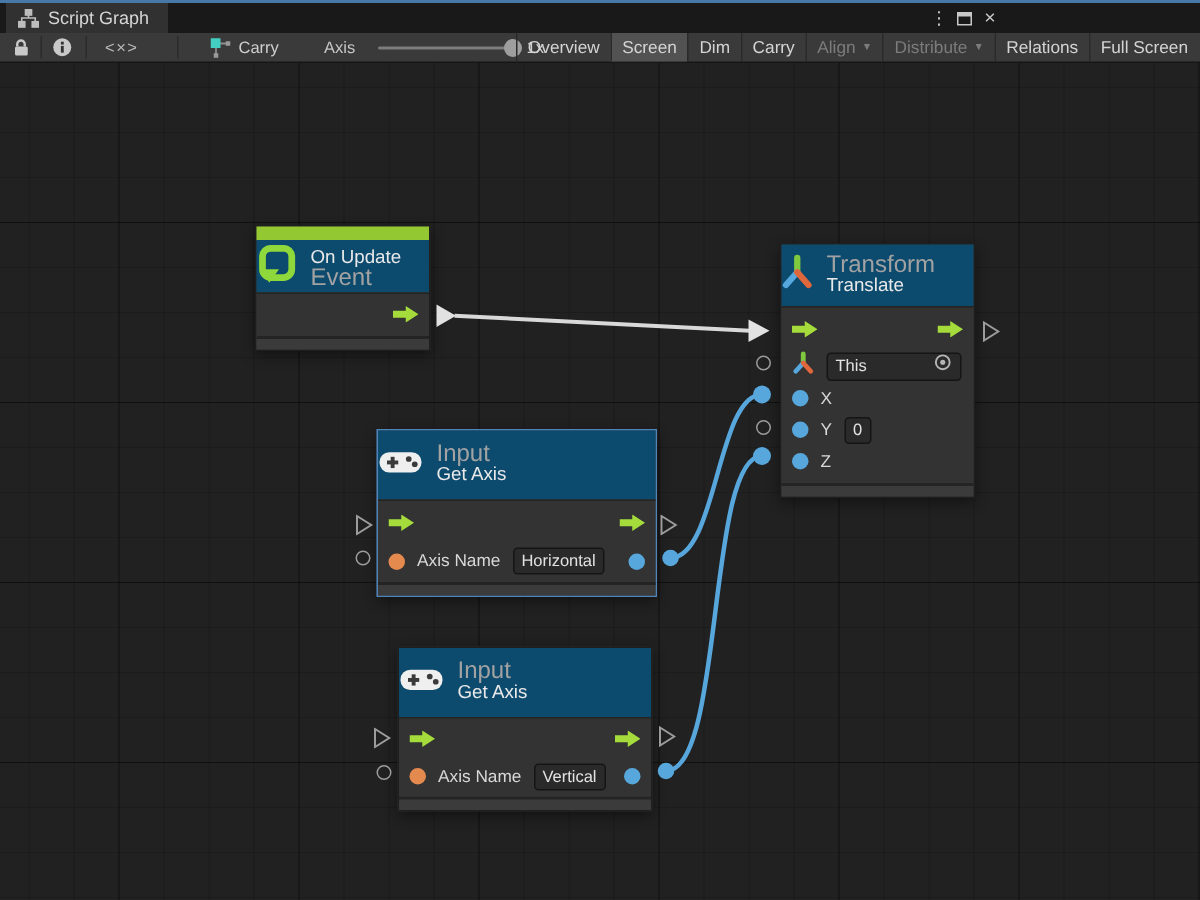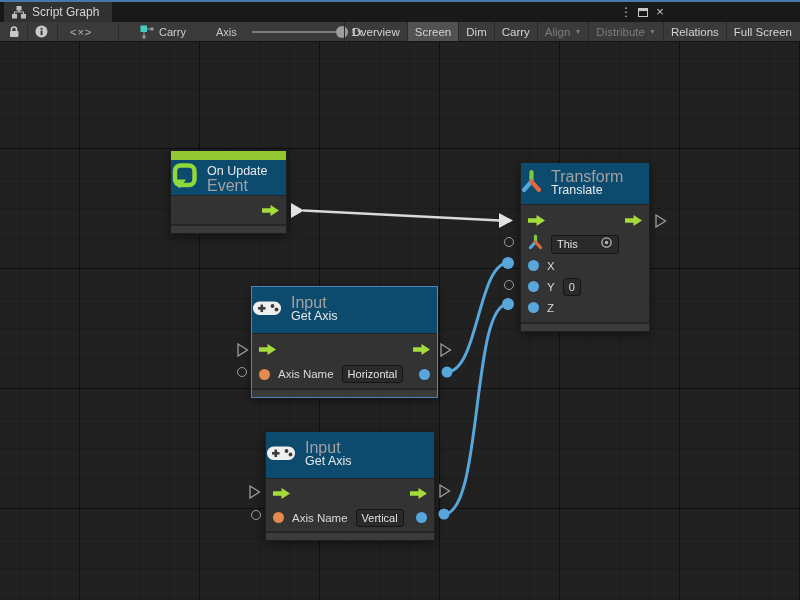--- a/index.html
+++ b/index.html
@@ -57,21 +57,21 @@
   .n-body { background:#333333; border-top:1px solid #242424; position:relative; }
   .n-footer { height:9px; background:#3b3b3b; border-top:2px solid #242424; }
   .row { position:relative; display:flex; align-items:center; gap:8px; padding:0 7px; height:21px; }
   .row.flow { height:24px; }
   .dot { width:11px; height:11px; border-radius:50%; flex:0 0 auto; }
   .dot.blue { background:#57a7dd; }
   .dot.orange { background:#e58a4e; }
   .plabel { font-size:11.5px; color:#d8d8d8; white-space:nowrap; }
   .field { background:#2a2a2a; border:1px solid #151515; border-radius:3px; height:18px;
            line-height:16px; padding:0 5px; font-size:11px; color:#e2e2e2; white-space:nowrap; }
-  .this-field { display:inline-flex; align-items:center; justify-content:space-between; width:68px; height:19px; }
+  .this-field { display:inline-flex; align-items:center; justify-content:space-between; width:90px; height:19px; }
   .arrow-out { position:absolute; right:7px; }
   .pm { position:absolute; z-index:2; }
   .pm.circ { width:10px; height:10px; border:1.4px solid #9c9c9c; border-radius:50%; background:transparent; }
 </style>
 </head>
 <body>
 
 <div class="app">
 
   <div class="titlebar">

